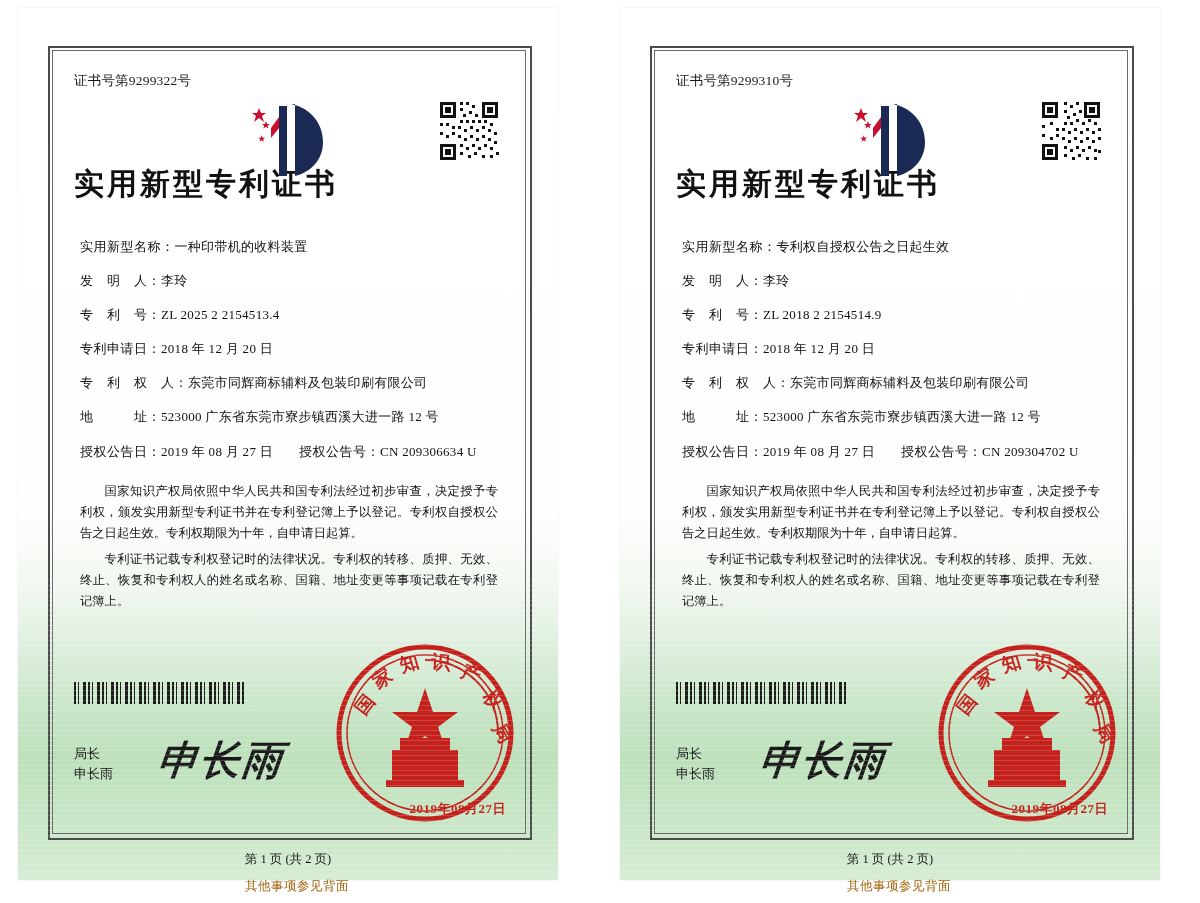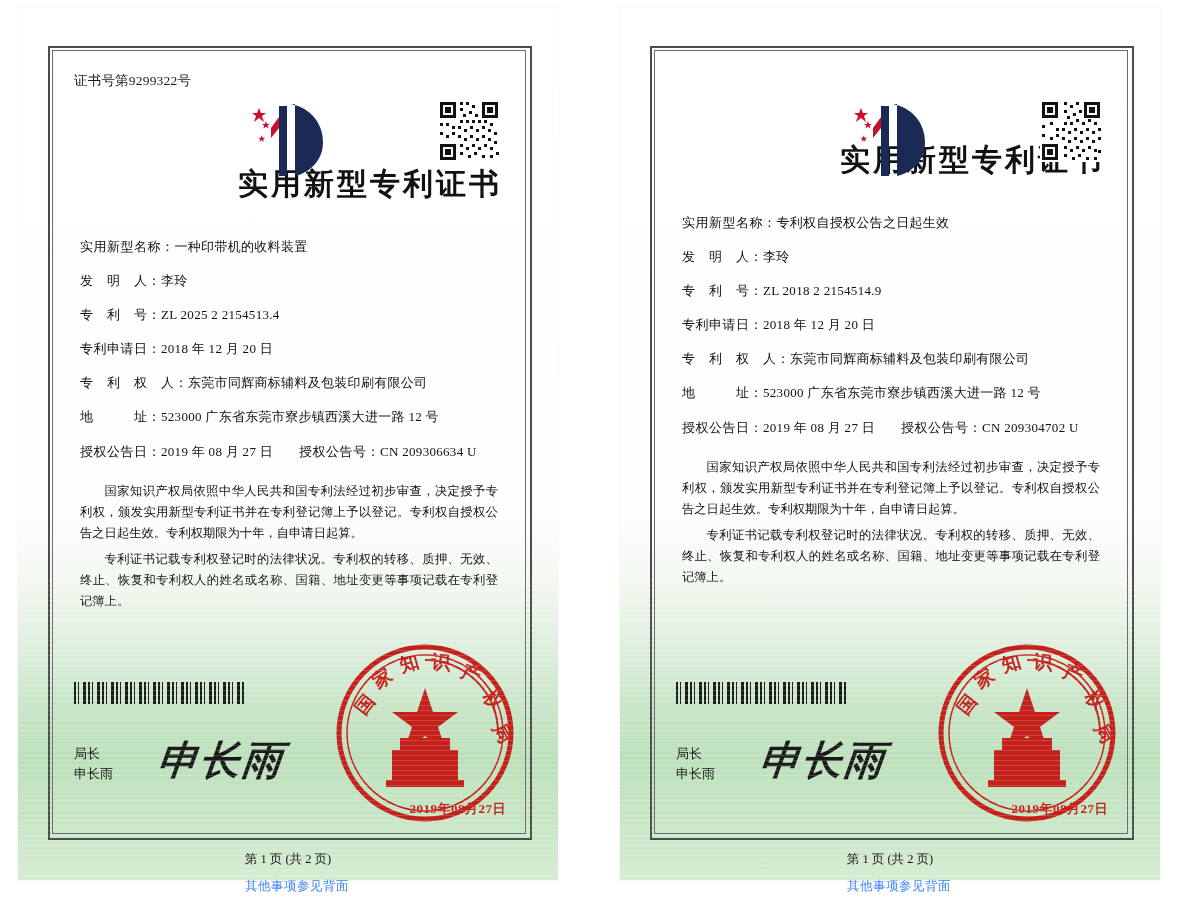--- a/index.html
+++ b/index.html
@@ -113,21 +113,21 @@
   .qr {
     position: absolute;
     right: 24px;
     top: 50px;
     width: 62px;
     height: 62px;
   }
 
   .title {
     margin-top: 74px;
-    text-align: right;
+    text-align: left;
     font-size: 30px;
     font-weight: bold;
     letter-spacing: 3px;
     color: #111;
     font-family: "DejaVu Serif", serif;
   }
 
   .fields {
     margin-top: 34px;
     padding-left: 6px;
@@ -230,21 +230,21 @@
     font-size: 12.5px;
     color: #111;
   }
   .footnote {
     position: absolute;
     left: 0;
     right: 0;
     bottom: 8px;
     text-align: center;
     font-size: 12.5px;
-    color: #3b82f6;
+    color: #a16207;
     letter-spacing: .5px;
   }
 </style>
 </head>
 <body>
 
 <div class="page">
 
   <div class="cert cert-left">
     <div class="paper">
@@ -404,20 +404,21 @@
     </div>
     <div class="footnote">其他事项参见背面</div>
   </div>
 
   <div class="cert cert-right">
     <div class="paper">
       <div class="border-outer"></div>
       <div class="border-inner"></div>
 
       <div class="content">
+        <div class="cert-no">证书号第9299310号</div>
 
         <div class="logo">
           <svg viewBox="0 0 86 80" width="86" height="80" aria-hidden="true">
             <path d="M46 6 C66 10 78 26 78 44 C78 62 66 74 50 78 L50 6 Z" fill="#1b2a55"></path>
             <path d="M42 8 L42 78 L34 78 L34 30 L26 40 L26 30 Z" fill="#c8102e"></path>
             <path d="M34 8 L42 8 L42 78 L34 78 Z" fill="#1b2a55"></path>
             <polygon points="14,10 16,15 21,15 17,18 19,24 14,20 9,24 11,18 7,15 12,15" fill="#c8102e"></polygon>
             <polygon points="25,4 26.5,8 30.5,8 27.3,10.4 28.6,14.5 25,12 21.4,14.5 22.7,10.4 19.5,8 23.5,8" fill="#c8102e" transform="scale(0.72) translate(4,28)"></polygon>
             <polygon points="25,4 26.5,8 30.5,8 27.3,10.4 28.6,14.5 25,12 21.4,14.5 22.7,10.4 19.5,8 23.5,8" fill="#c8102e" transform="scale(0.62) translate(2,56)"></polygon>
           </svg>

